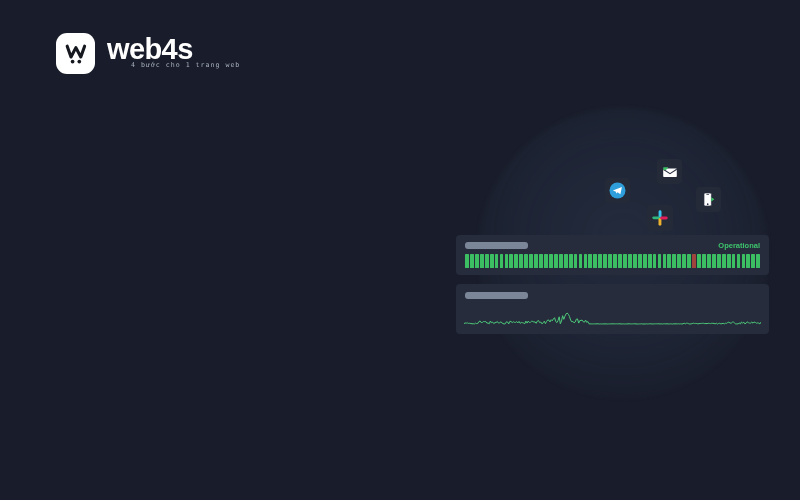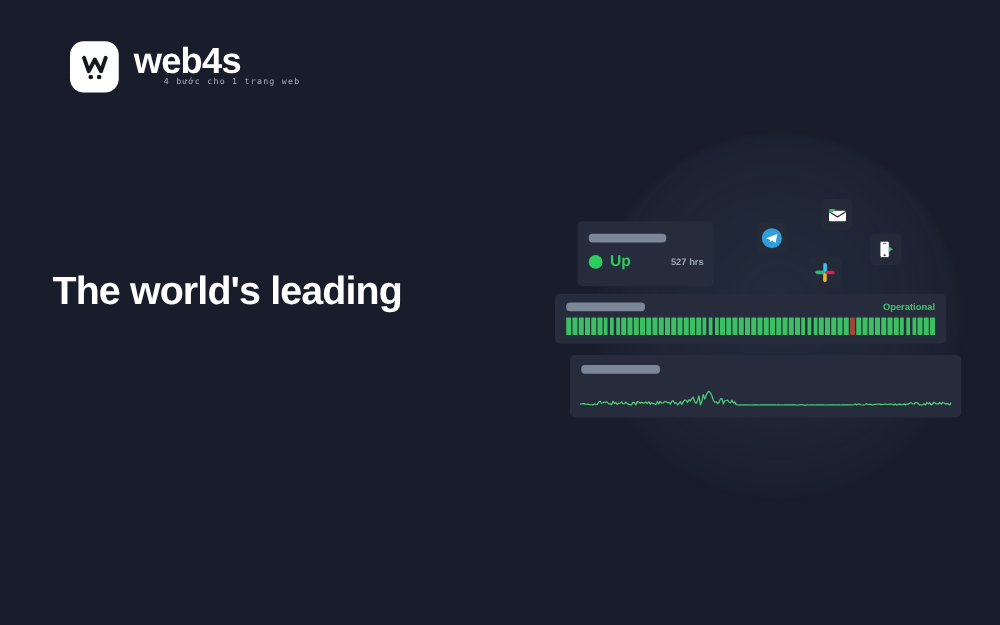--- a/index.html
+++ b/index.html
@@ -134,21 +134,21 @@
   }
   .status-hours {
     margin-left: auto;
     color: #9aa4b4;
     font-size: 7.5px;
     font-weight: 700;
   }
 
   
   #uptime-card {
-    left: 444px;
+    left: 456px;
     top: 235px;
     width: 313px;
     height: 40px;
   }
   #uptime-card .ph-bar { left: 9px; top: 7px; width: 63px; }
   .operational {
     position: absolute;
     right: 9px;
     top: 6px;
     color: #3ec46d;
@@ -216,31 +216,22 @@
         <circle cx="16.3" cy="20.6" r="1.85" fill="#16181f"></circle>
       </svg>
     </div>
     <div class="logo-text-wrap">
       <div class="logo-word">web4s</div>
       <div class="logo-tag">4 bước cho 1 trang web</div>
     </div>
   </div>
 
   <div class="headline">
-    <div class="headline-line">The world's leading</div>
-  </div>
-
-  <div class="card" id="status-card">
-    <div class="ph-bar"></div>
-    <div class="status-row">
-      <span class="status-dot"></span>
-      <span class="status-label">Up</span>
-      <span class="status-hours">527 hrs</span>
-    </div>
-  </div>
+  </div>
+
 
   <div class="card" id="uptime-card">
     <div class="ph-bar"></div>
     <div class="operational">Operational</div>
     <div class="bars" id="uptime-bars">
         <i></i>
         <i></i>
         <i></i>
         <i></i>
         <i></i>

